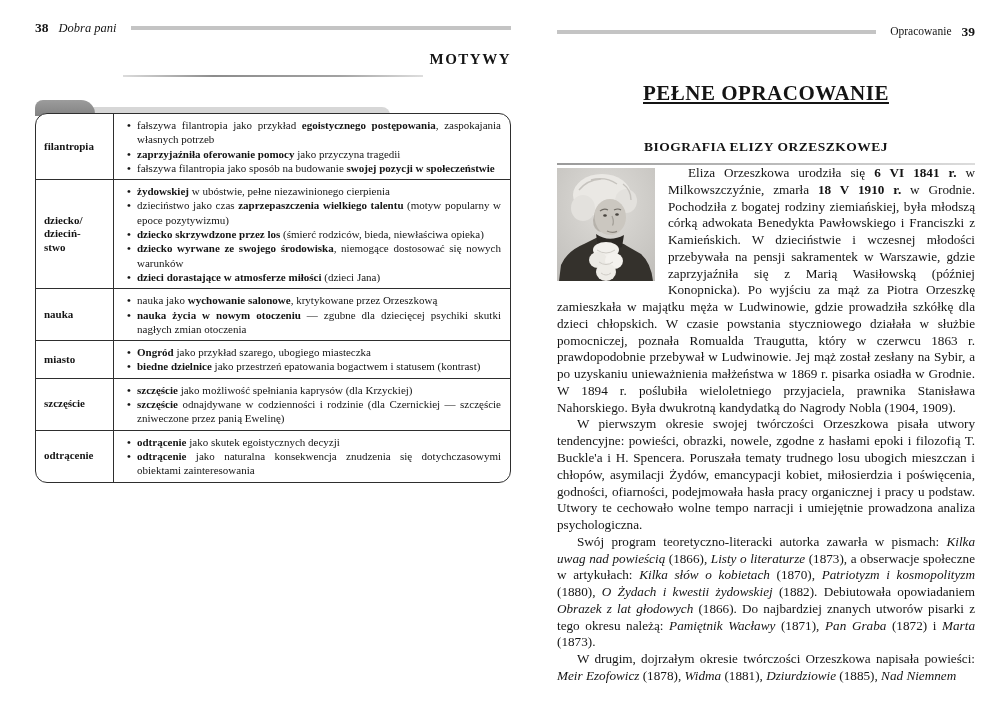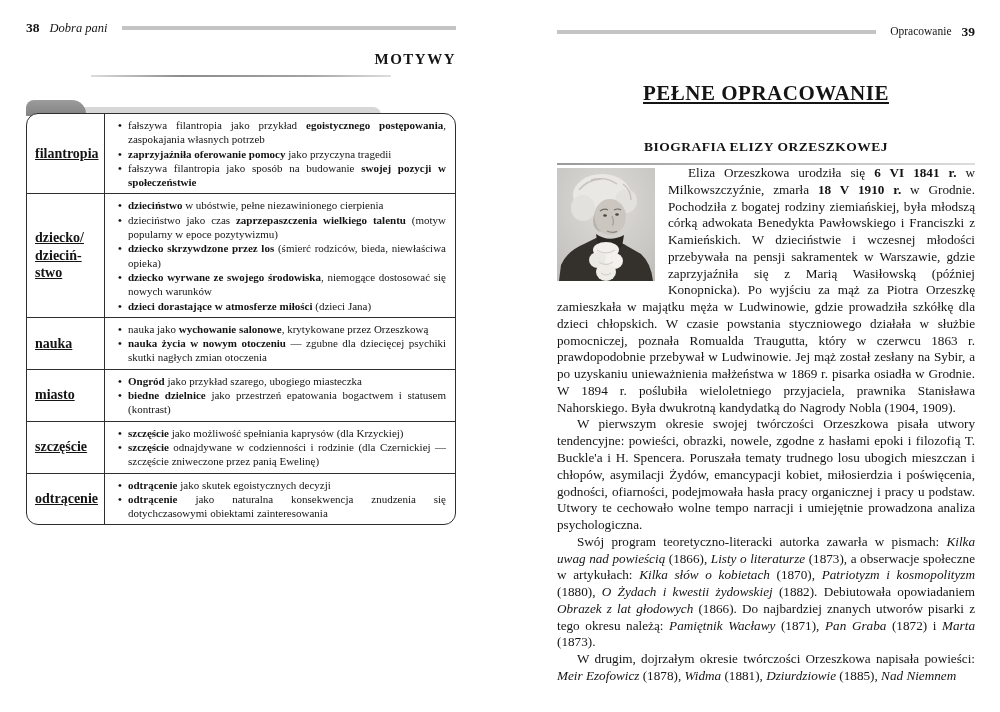--- a/index.html
+++ b/index.html
@@ -8,21 +8,21 @@
   }
   *{box-sizing:border-box;}
   html,body{margin:0;padding:0;}
   body{background:#f0f0f0;}
   .canvas{
     position:relative;width:1000px;height:712px;background:var(--page-bg);
     font-family:"Liberation Serif","DejaVu Serif",serif;color:var(--text);
     overflow:hidden;margin:0 auto;
   }
   .page{position:absolute;top:20px;}
-  .page.left{left:26px;width:430px;}
+  .page.left{left:35px;width:476px;}
   .page.right{left:557px;top:24px;width:418px;}
 
   
   .pg-header{display:flex;align-items:center;height:16px;}
   .pgnum{font-weight:bold;font-size:13.5px;line-height:1;}
   .booktitle{font-style:italic;font-size:12.5px;margin-left:10px;line-height:1;}
   .sectionname{font-size:11.5px;line-height:1;margin-right:10px;}
   .hrule{flex:1;height:4px;background:var(--header-rule);}
   .pg-header.lft .hrule{margin-left:14px;}
   .pg-header.rgt .hrule{margin-right:14px;}
@@ -34,22 +34,22 @@
   .motif-table-wrap{position:relative;margin-top:36px;}
   .tab-light{position:absolute;top:-6px;left:55px;width:300px;height:10px;
     background:var(--tab-light);border-radius:0 8px 0 0;}
   .tab-dark{position:absolute;top:-13px;left:0;width:60px;height:16px;
     background:linear-gradient(#9c9c9c,#828282);border-radius:8px 14px 0 0;}
   .motif-table{position:relative;border:1.5px solid var(--table-border);border-radius:12px;
     background:#fff;overflow:hidden;}
   .motif-row{display:flex;align-items:stretch;}
   .motif-row + .motif-row{border-top:1px solid var(--table-border);}
   .motif-label{width:78px;flex:0 0 78px;border-right:1px solid var(--table-border);
-    display:flex;align-items:center;font-weight:bold;font-size:14px;line-height:1.25;
-    padding:4px 3px 4px 8px;white-space:pre-line;text-decoration:underline;}
+    display:flex;align-items:center;font-weight:bold;font-size:11px;line-height:1.25;
+    padding:4px 3px 4px 8px;white-space:pre-line;}
   .motif-items{flex:1;margin:0;padding:4px 9px 4px 12px;list-style:none;}
   .motif-items li{position:relative;padding-left:11px;font-size:11px;line-height:1.3;
     text-align:justify;}
   .motif-items li::before{content:"\2022";position:absolute;left:1px;font-weight:bold;}
 
   
   .main-title{margin:41px 0 0;text-align:center;font-weight:bold;font-size:21px;
     letter-spacing:.5px;text-decoration:underline;}
   .subtitle{margin:33px 0 0;text-align:center;font-weight:bold;font-size:13.5px;
     letter-spacing:.5px;}
@@ -87,21 +87,21 @@
               <li><b>zaprzyjaźniła oferowanie pomocy</b> jako przyczyna tragedii</li>
               <li>fałszywa filantropia jako sposób na budowanie <b>swojej pozycji w społeczeństwie</b></li>
             </ul>
           </div>
 
           <div class="motif-row">
             <div class="motif-label">dziecko/
 dzieciń-
 stwo</div>
             <ul class="motif-items">
-              <li><b>dzieciństwo</b> w ubóstwie, pełne niezawinionego cierpienia</li>
+              <li><b>żydowskiej</b> w ubóstwie, pełne niezawinionego cierpienia</li>
               <li>dzieciństwo jako czas <b>zaprzepaszczenia wielkiego talentu</b> (motyw popularny w epoce pozytywizmu)</li>
               <li><b>dziecko skrzywdzone przez los</b> (śmierć rodziców, bieda, niewłaściwa opieka)</li>
               <li><b>dziecko wyrwane ze swojego środowiska</b>, niemogące dostosować się nowych warunków</li>
               <li><b>dzieci dorastające w atmosferze miłości</b> (dzieci Jana)</li>
             </ul>
           </div>
 
           <div class="motif-row">
             <div class="motif-label">nauka</div>
             <ul class="motif-items">

